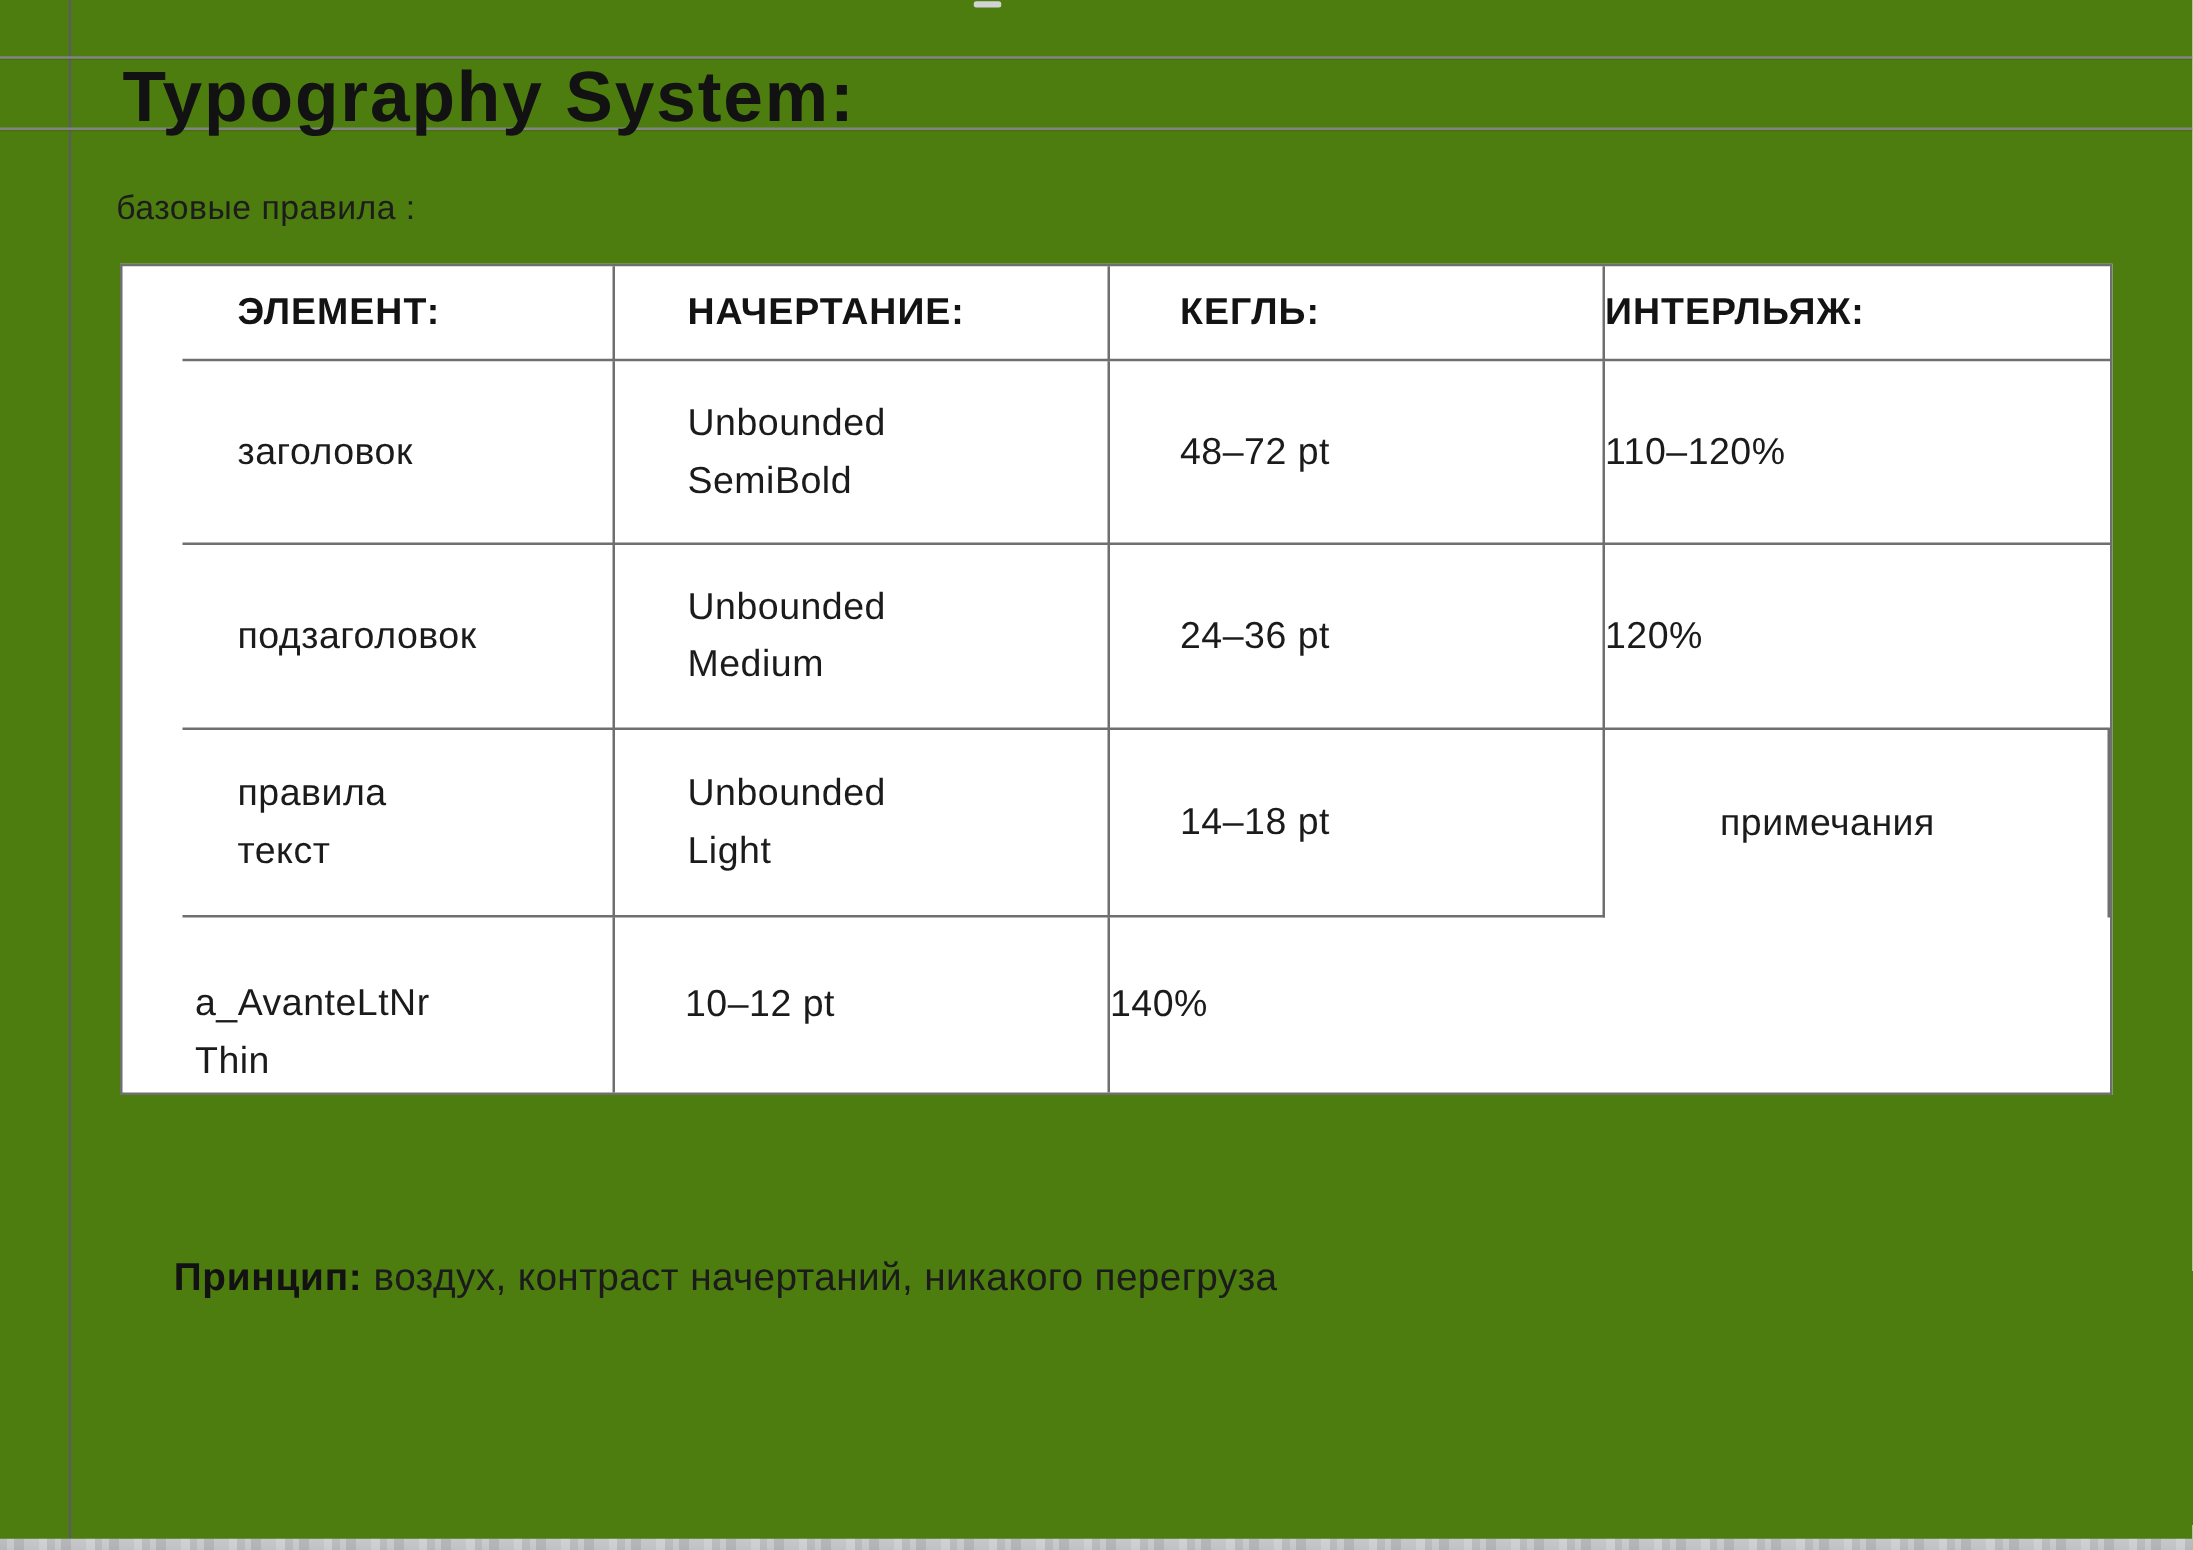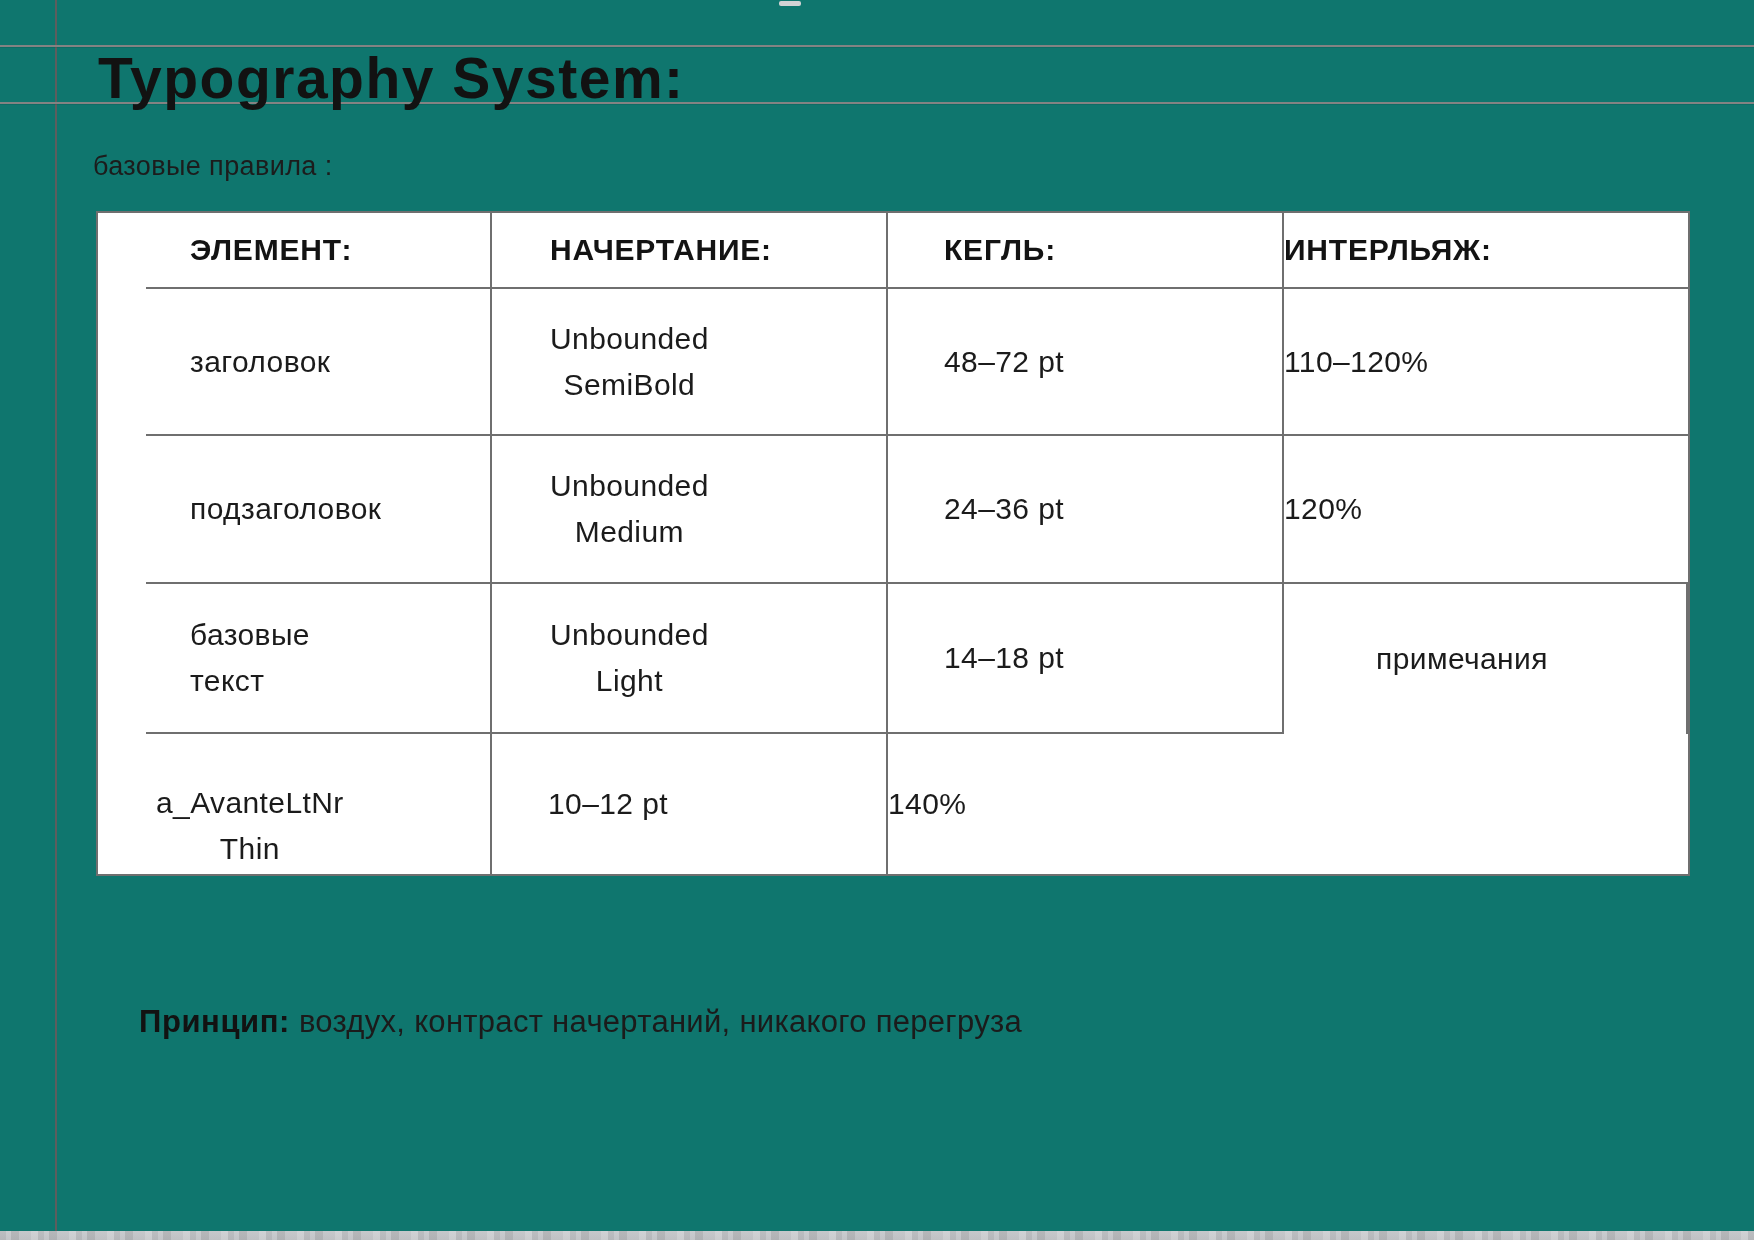--- a/index.html
+++ b/index.html
@@ -4,21 +4,21 @@
 <style>
   html, body {
     margin: 0;
     padding: 0;
     background: #ffffff;
   }
   .page {
     position: relative;
     width: 1754px;
     height: 1240px;
-    background: #0f766e;
+    background: #4d7c0f;
     overflow: hidden;
     font-family: "Liberation Sans", "DejaVu Sans", sans-serif;
     color: #161616;
   }
 
   
   .vrule {
     position: absolute;
     left: 55px;
     top: 0;
@@ -108,21 +108,21 @@
   .cell {
     box-sizing: border-box;
     border-right: 2px solid #6f6f6f;
     border-bottom: 2px solid #6f6f6f;
     display: flex;
     align-items: center;
   }
   .cell.last-col { border-right: none; }
   .cell.last-row { border-bottom: none; }
   .cell.c1 { padding-left: 44px; margin-left: 48px; }
-  .cell.c2 { padding-left: 58px; text-align: center; }
+  .cell.c2 { padding-left: 58px; }
   .cell.c3 { padding-left: 56px; }
   .cell.c4 { }
   .cell.head {
     font-weight: 700;
     font-size: 30px;
     letter-spacing: 0.8px;
     color: #131313;
     white-space: nowrap;
   }
   .cell.body-cell {
@@ -206,21 +206,21 @@
 Medium</span>
     </div>
     <div class="cell body-cell c3">
       <span>24–36 pt</span>
     </div>
     <div class="cell body-cell c4 last-col">
       <span>120%</span>
     </div>
 
     <div class="cell body-cell c1">
-      <span>базовые
+      <span>правила
 текст</span>
     </div>
     <div class="cell body-cell c2">
       <span>Unbounded
 Light</span>
     </div>
     <div class="cell body-cell c3">
       <span>14–18 pt</span>
     </div>
 

